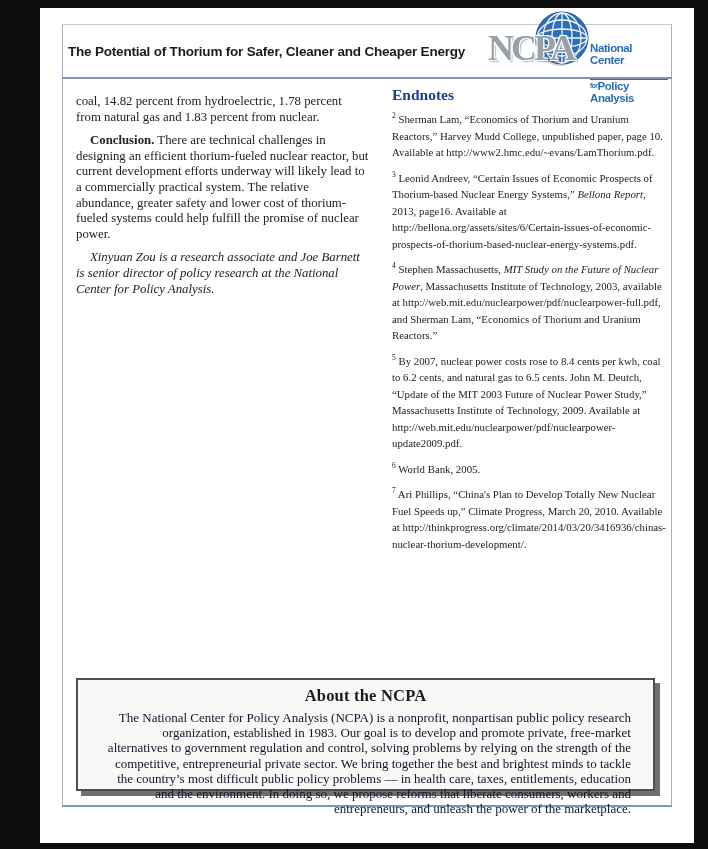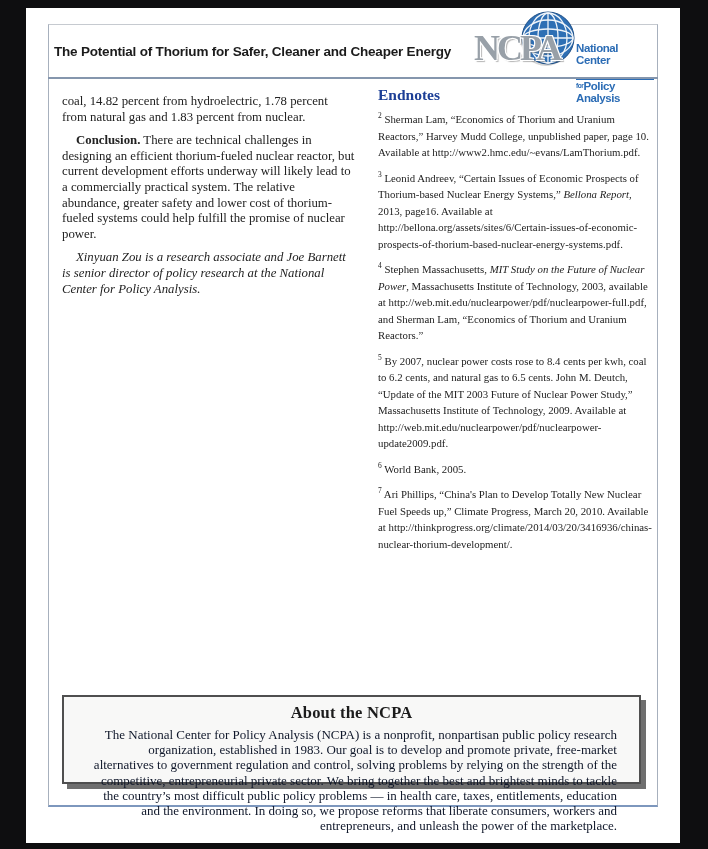--- a/index.html
+++ b/index.html
@@ -1,18 +1,18 @@
 <!DOCTYPE html>
 <html style="--endnotes-heading: #1d3f96; --logo-blue: #2b6cb5; --logo-gray: #98a0a8; --rule-blue: #7d97bd;"><head>
 <meta charset="utf-8">
 <style>
   * { margin:0; padding:0; box-sizing:border-box; }
   html,body { width:708px; height:849px; background:#0e0e10; overflow:hidden;
               font-family:"Liberation Serif", serif; }
-  .page { position:absolute; left:26px; top:8px; width:654px; height:835px;
+  .page { position:absolute; left:40px; top:8px; width:654px; height:835px;
           background:#ffffff; }
   .frame { position:absolute; left:22px; top:16px; width:610px; height:783px;
            border-top:1px solid #c6cad0; border-left:1px solid #a7b0bd;
            border-right:1px solid #a7b0bd; border-bottom:2px solid var(--rule-blue,#7d97bd); }
   .header-rule { position:absolute; left:22px; top:69px; width:610px; height:2px;
                  background:#8596ad; }
   .page-title { position:absolute; left:28px; top:36px; width:400px;
                 font-family:"Liberation Sans", sans-serif; font-weight:bold;
                 font-size:13.5px; letter-spacing:-0.2px; color:#1b1b1b; }
   
@@ -35,23 +35,23 @@
   .article-col p { margin-bottom:8px; }
   .article-col p.indent { text-indent:14px; }
   .b { font-weight:bold; }
   .i { font-style:italic; }
   .endnotes-col { position:absolute; left:352px; top:78px; width:277px; color:#222; }
   .endnotes-heading { text-align:left; color:var(--endnotes-heading,#1d3f96);
                       font-weight:bold; font-size:15.5px; margin-bottom:7px; }
   .endnote { font-size:10.8px; line-height:16.5px; margin-bottom:9px; }
   .endnote sup { font-size:7.5px; line-height:0; }
   
-  .about-box { position:absolute; left:36px; top:670px; width:579px; height:89px;
+  .about-box { position:absolute; left:36px; top:670px; width:579px; height:113px;
                background:#f8f8f7; border:2px solid #4f4f4f;
-               box-shadow:5px 5px 0 #6f6f6f;margin-top:17px; }
+               box-shadow:5px 5px 0 #6f6f6f; }
   .about-heading { text-align:center; font-weight:bold; font-size:16.5px;
                    color:#1c1c1c; margin-top:6px; margin-bottom:4px;
                    letter-spacing:0.2px; }
   .about-body { margin:0 22px 0 24px; font-size:13px; line-height:15.2px;
                 color:#0f172a;text-align:right; }
 </style>
 </head>
 <body>
 
 <div class="page">

